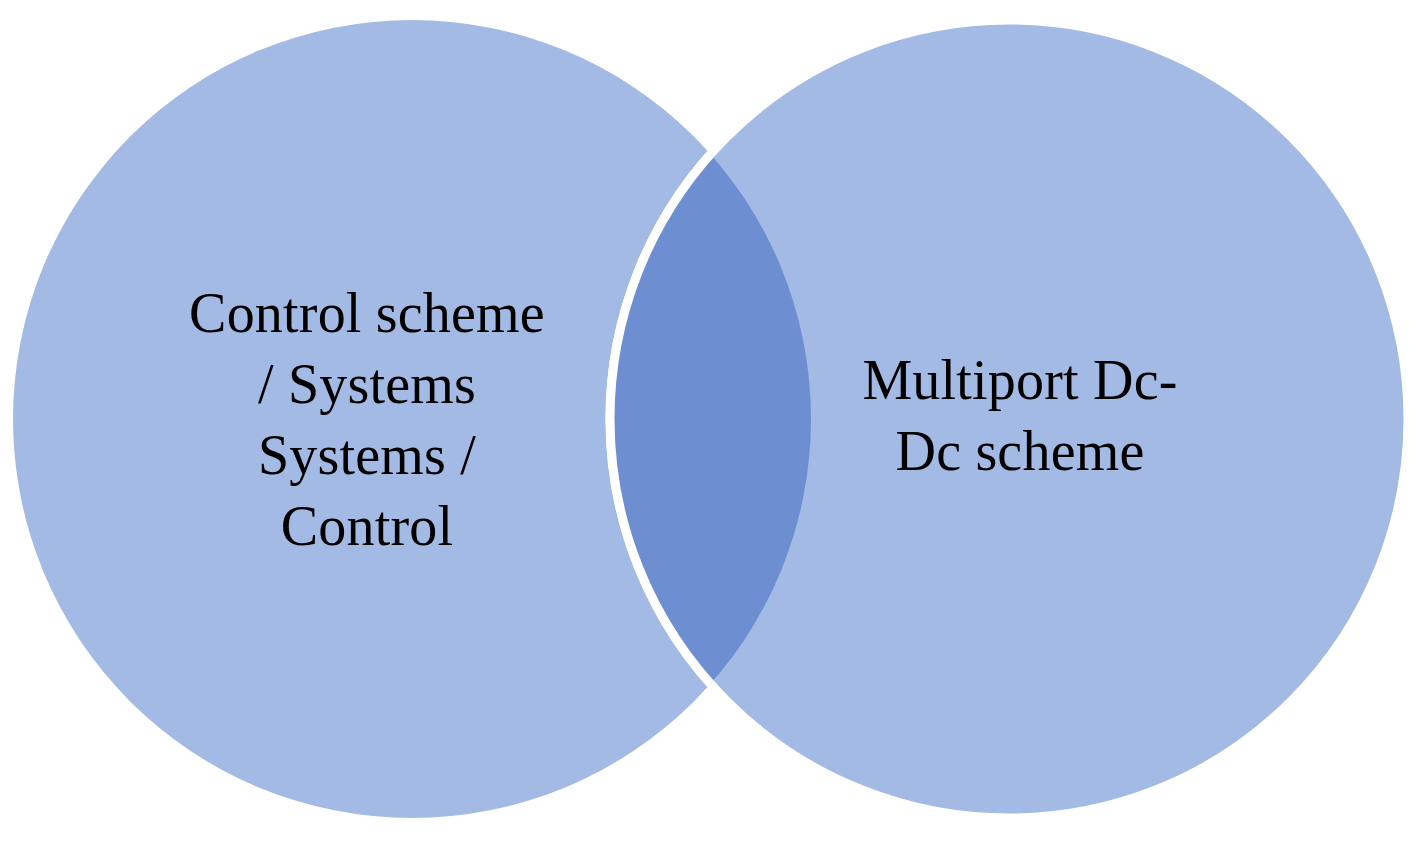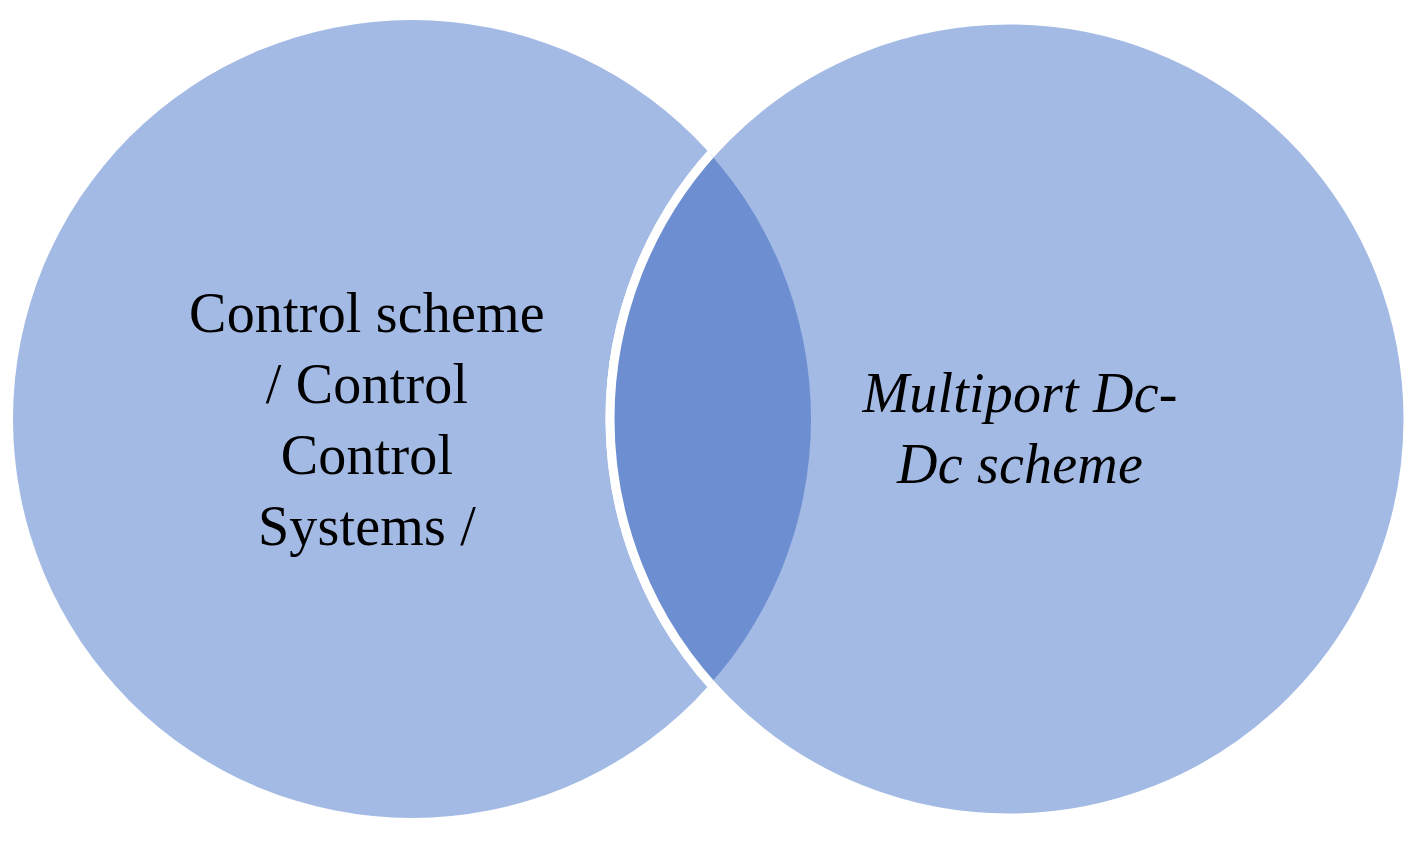--- a/index.html
+++ b/index.html
@@ -44,24 +44,23 @@
     white-space: nowrap;
   }
   #label-left {
     left: 112px;
     top: 190px;
     width: 510px;
     height: 460px;
   }
   #label-right {
     left: 800px;
-    top: 264px;
+    top: 251px;
     width: 440px;
     height: 330px;
-    font-style: italic;
   }
   .label-line {
     display: block;
   }
 </style>
 </head>
 <body>
 
 <div id="venn-stage">
 
@@ -78,23 +77,23 @@
 
     <circle cx="1009" cy="419" r="399" fill="#a3bae4" stroke="#ffffff" stroke-width="9"></circle>
 
     <g clip-path="url(#clip-left)">
       <circle cx="1009" cy="419" r="399" fill="#6d8fd2" stroke="#ffffff" stroke-width="9"></circle>
     </g>
   </svg>
 
   <div class="label-block" id="label-left">
     <span class="label-line">Control scheme</span>
-    <span class="label-line">/ Control</span>
+    <span class="label-line">/ Systems</span>
+    <span class="label-line">Systems /</span>
     <span class="label-line">Control</span>
-    <span class="label-line">Systems /</span>
   </div>
 
   <div class="label-block" id="label-right">
     <span class="label-line">Multiport Dc-</span>
     <span class="label-line">Dc scheme</span>
   </div>
 
 </div>
 
 </body></html>

